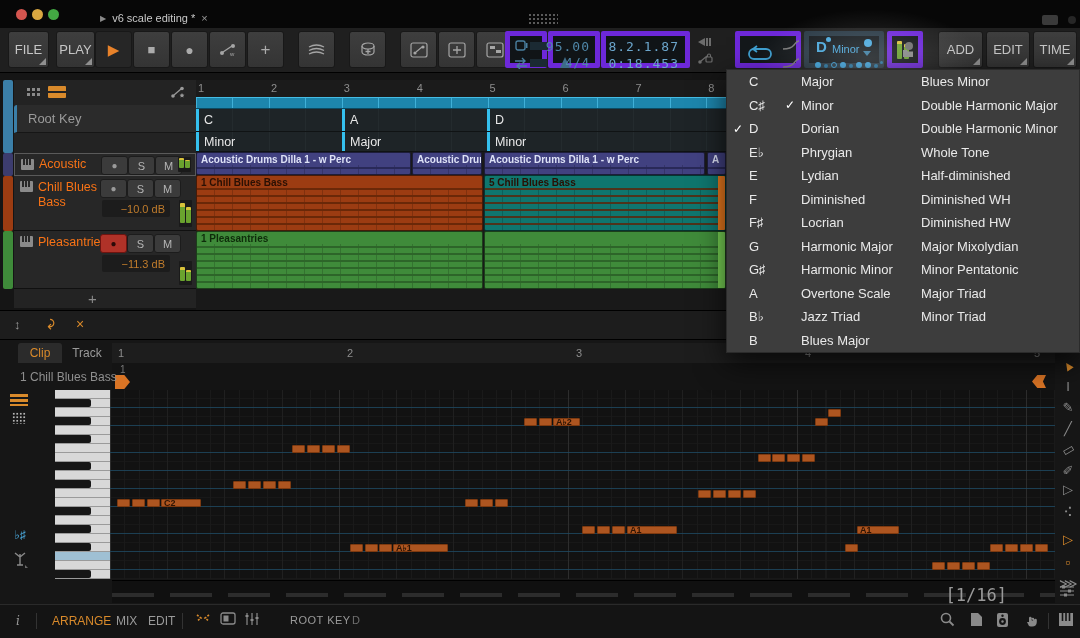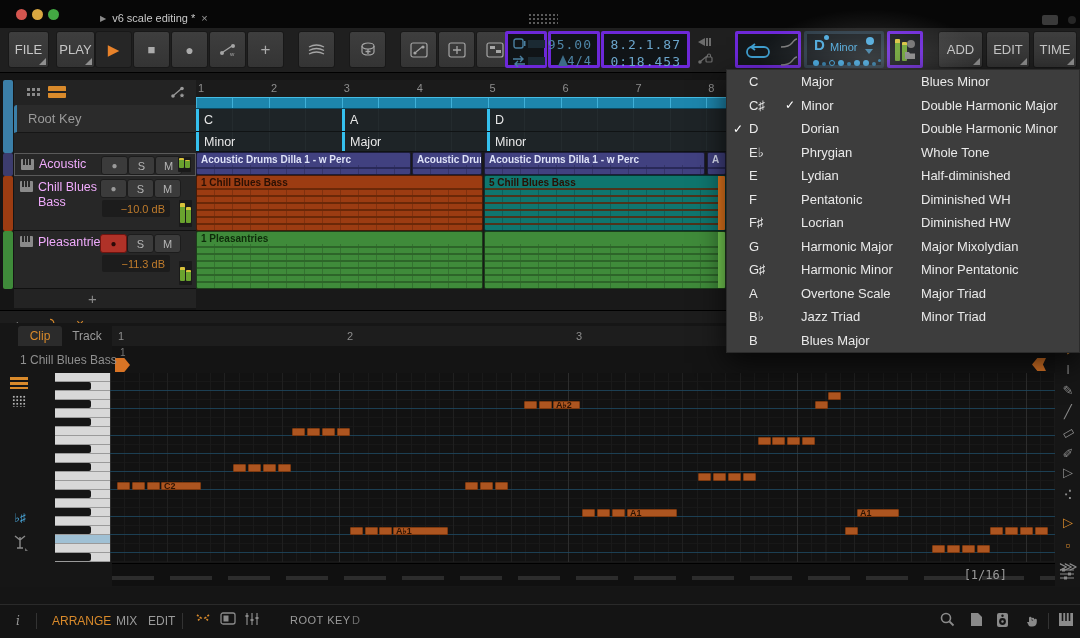--- a/index.html
+++ b/index.html
@@ -16,33 +16,33 @@
     background-image:radial-gradient(#5a5a5a 1px, transparent 1.3px);background-size:4px 4px;}
   #miniwin{left:1042px;top:15px;width:16px;height:10px;background:#3a3a3a;border-radius:2px;}
   #cornerdot{left:1068px;top:16px;width:8px;height:8px;border-radius:50%;background:#262626;}
   
   #toolbar{left:0;top:28px;width:1080px;height:44px;background:#1f1f1f;border-bottom:1px solid #000;}
   .btn{position:absolute;top:3px;height:37px;background:linear-gradient(#3e3e3e,#343434);
        border:1px solid #181818;border-radius:3px;color:#c6c6c6;font-size:13px;
        display:flex;align-items:center;justify-content:center;box-sizing:border-box;}
   .fold::after{content:"";position:absolute;right:2px;bottom:2px;border-style:solid;
        border-width:0 0 7px 7px;border-color:transparent transparent #8f8f8f transparent;}
-  .disp{position:absolute;top:3px;height:37px;background:#101417;border:3px solid #6d28d9;
+  .disp{position:absolute;top:3px;height:37px;background:#101417;border:5px solid #6d28d9;
         border-radius:2px;color:#4f86a8;box-sizing:border-box;}
   .num{font-family:"DejaVu Sans Mono","Liberation Mono",monospace;letter-spacing:1px;}
   .meterbar{position:absolute;width:5px;bottom:4px;border-radius:1px;
         background:linear-gradient(#d8c23a 0 18%, #6aa32e 18% 100%);}
   
   #trackstrip{left:3px;top:80px;width:10px;height:209px;}
   .strip{position:absolute;left:0;width:10px;border-radius:2px;}
   #leftpanel{left:14px;top:80px;width:182px;height:228px;background:#232323;border-right:1px solid #000;}
   .lprow{position:absolute;left:0;width:182px;background:#2b2b2b;border-bottom:1px solid #161616;
          color:#9a9a9a;font-size:13px;display:flex;align-items:center;box-sizing:border-box;}
   .trk{position:absolute;left:0;width:182px;background:#272727;border-bottom:1px solid #101010;box-sizing:border-box;}
-  .trkname{position:absolute;left:24px;top:4px;color:#f0abfc;font-size:12.5px;line-height:15px;width:78px;}
+  .trkname{position:absolute;left:24px;top:4px;color:#f97316;font-size:12.5px;line-height:15px;width:78px;}
   .piano-ic{position:absolute;left:6px;top:5px;width:13px;height:11px;background:#8a8a8a;border-radius:1px;}
   .piano-ic::after{content:"";position:absolute;left:2px;top:0;width:2px;height:6px;background:#272727;
       box-shadow:3px 0 #272727,6px 0 #272727;}
   .tbt{position:absolute;top:3px;width:25px;height:17px;background:#3b3b3b;border:1px solid #1c1c1c;
       border-radius:3px;color:#b5b5b5;font-size:11px;display:flex;align-items:center;justify-content:center;}
   .voldisp{position:absolute;top:24px;left:88px;width:68px;height:17px;background:#1c1c1c;border-radius:2px;
       color:#c07c2c;font-size:11px;display:flex;align-items:center;justify-content:flex-end;padding-right:5px;box-sizing:border-box;}
   .trkmeter{position:absolute;right:4px;top:3px;bottom:3px;width:13px;background:#1a1a1a;border-radius:1px;}
   
   #timeline{left:196px;top:80px;width:530px;height:230px;background:#191919;overflow:hidden;}
@@ -60,21 +60,21 @@
      font-size:10px;overflow:hidden;white-space:nowrap;}
   .clip .ttl{padding:1px 0 0 4px;font-weight:bold;}
   .cliptex{position:absolute;left:0;right:0;top:12px;bottom:0;opacity:.8;}
   .bedge{position:absolute;right:0;top:0;bottom:0;width:7px;}
   #addtrack{left:88px;top:290px;color:#8a8a8a;font-size:15px;}
   
   #midbar{left:0;top:310px;width:1080px;height:30px;background:#1d1d1d;border-top:1px solid #000;border-bottom:1px solid #000;box-sizing:border-box;}
   #nav{left:202px;top:314px;width:522px;height:22px;background:#0e0e0e;border:1px solid #2a2a2a;box-sizing:border-box;}
   .navrow{position:absolute;left:4px;}
   
-  #editor{left:0;top:323px;width:1080px;height:264px;background:#161616;}
+  #editor{left:0;top:340px;width:1080px;height:264px;background:#161616;}
   .tab{position:absolute;top:3px;height:20px;font-size:12px;display:flex;align-items:center;justify-content:center;border-radius:3px 3px 0 0;}
   #eruler{position:absolute;left:112px;top:3px;width:943px;height:20px;background:#1d1d1d;border-bottom:1px solid #0a0a0a;}
   #esubruler{position:absolute;left:112px;top:23px;width:943px;height:27px;background:#141414;}
   #cliptitle{position:absolute;left:16px;top:30px;font-size:12px;color:#8f8f8f;}
   #keyboard{position:absolute;left:55px;top:50px;width:55px;height:189px;background:#d8d8d8;}
   .wkey{position:absolute;left:0;width:55px;box-sizing:border-box;border-bottom:1px solid #9a9a9a;background:#d8d8d8;}
   .bkey{position:absolute;left:0;width:36px;background:#161616;border-radius:0 2px 2px 0;}
   #grid{position:absolute;left:110px;top:50px;width:945px;height:189px;
      background:
       repeating-linear-gradient(90deg,#2d2d2d 0 1px,transparent 1px 229px),
@@ -543,21 +543,21 @@
         <div class="note" style="left: 837px; top: 172px; width: 13px;"></div>
         <div class="note" style="left: 852px; top: 172px; width: 13px;"></div>
         <div class="note" style="left: 867px; top: 172px; width: 13px;"></div>
         <div class="note" style="left: 880px; top: 154px; width: 13px;"></div>
         <div class="note" style="left: 895px; top: 154px; width: 13px;"></div>
         <div class="note" style="left: 910px; top: 154px; width: 13px;"></div>
         <div class="note" style="left: 925px; top: 154px; width: 13px;"></div>
       </div>
 
     <div id="escroll">
-      <span class="abs" style="right:48px;top:4px;color:#9a9a9a;font-size:12px;font-family:'DejaVu Sans Mono',monospace;">[1/16]</span>
+      <span class="abs" style="right:48px;top:4px;color:#9a9a9a;font-size:17px;font-family:'DejaVu Sans Mono',monospace;">[1/16]</span>
     </div>
     <svg class="abs" style="left:1058px;top:243px;" width="18" height="15" viewBox="0 0 18 15">
         <path d="M2 4 h14 M2 8 h14 M2 12 h14" stroke="#8a8a8a" stroke-width="1.2"></path>
         <rect x="4" y="2.5" width="3" height="3" fill="#8a8a8a"></rect>
         <rect x="10" y="6.5" width="3" height="3" fill="#8a8a8a"></rect>
         <rect x="6" y="10.5" width="3" height="3" fill="#8a8a8a"></rect>
       </svg>
   <div class="rtool abs" style="top: 18px; color: rgb(217, 138, 43); transform: rotate(-35deg); position: absolute; left: 1059px;">▲</div>
       <div class="rtool abs" style="top: 39px; color: rgb(138, 138, 138); position: absolute; left: 1059px;">I</div>
       <div class="rtool abs" style="top: 60px; color: rgb(138, 138, 138); position: absolute; left: 1059px;">✎</div>
@@ -650,21 +650,21 @@
         <span class="mchk"></span>
         <span class="mkey">E</span>
         <span class="mchk2"></span>
         <span class="mscale">Lydian</span>
         <span class="mscale2">Half-diminished</span>
       </div>
       <div class="mrow">
         <span class="mchk"></span>
         <span class="mkey">F</span>
         <span class="mchk2"></span>
-        <span class="mscale">Pentatonic</span>
+        <span class="mscale">Diminished</span>
         <span class="mscale2">Diminished WH</span>
       </div>
       <div class="mrow">
         <span class="mchk"></span>
         <span class="mkey">F♯</span>
         <span class="mchk2"></span>
         <span class="mscale">Locrian</span>
         <span class="mscale2">Diminished HW</span>
       </div>
       <div class="mrow">

